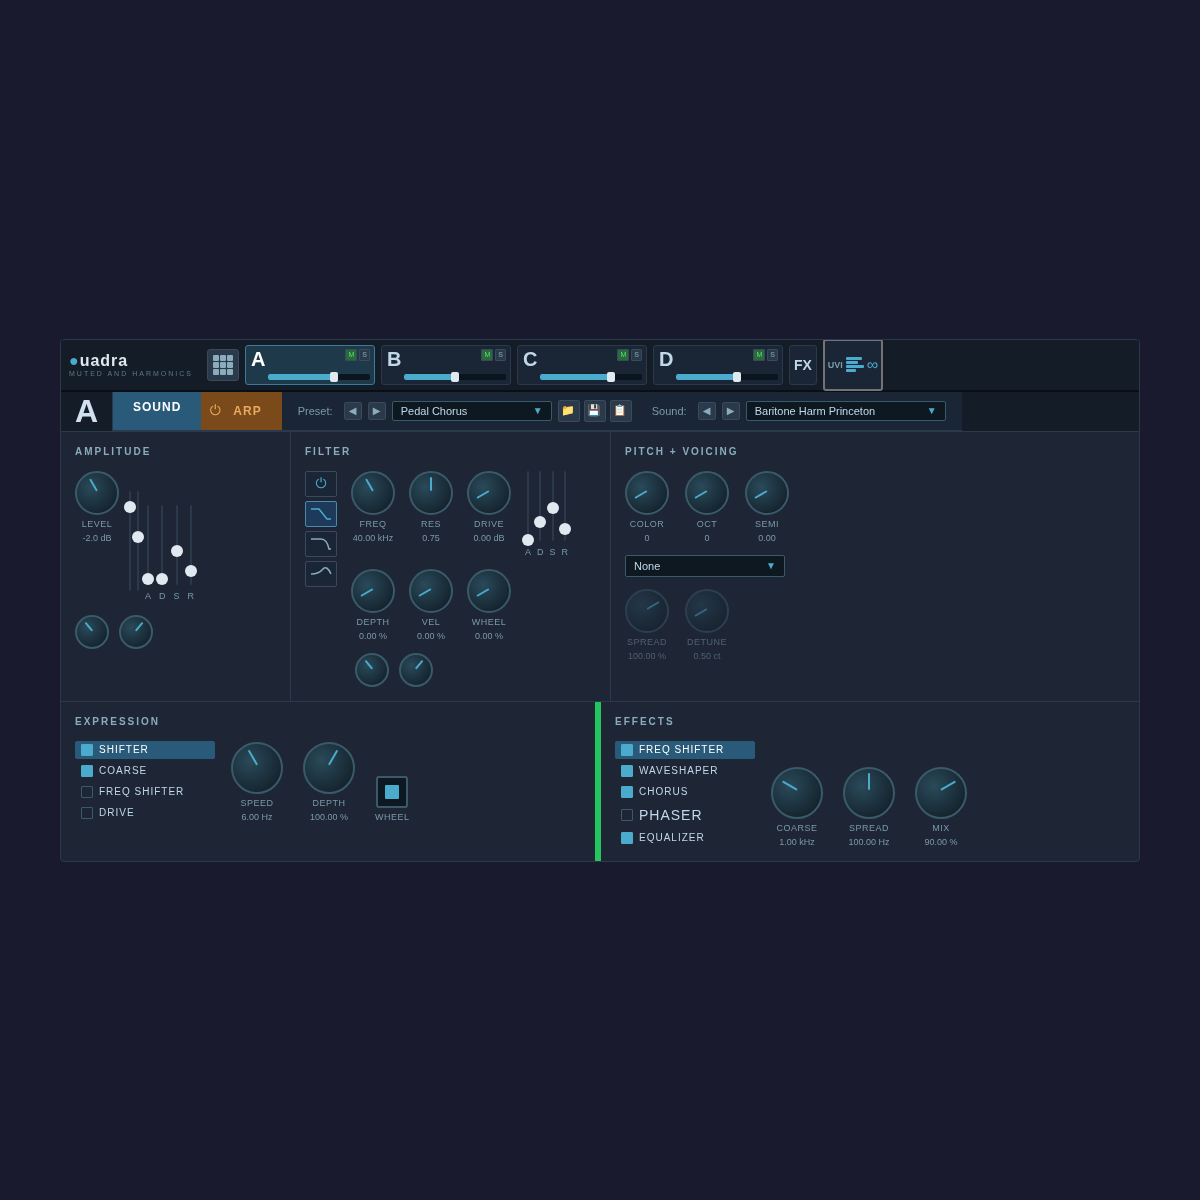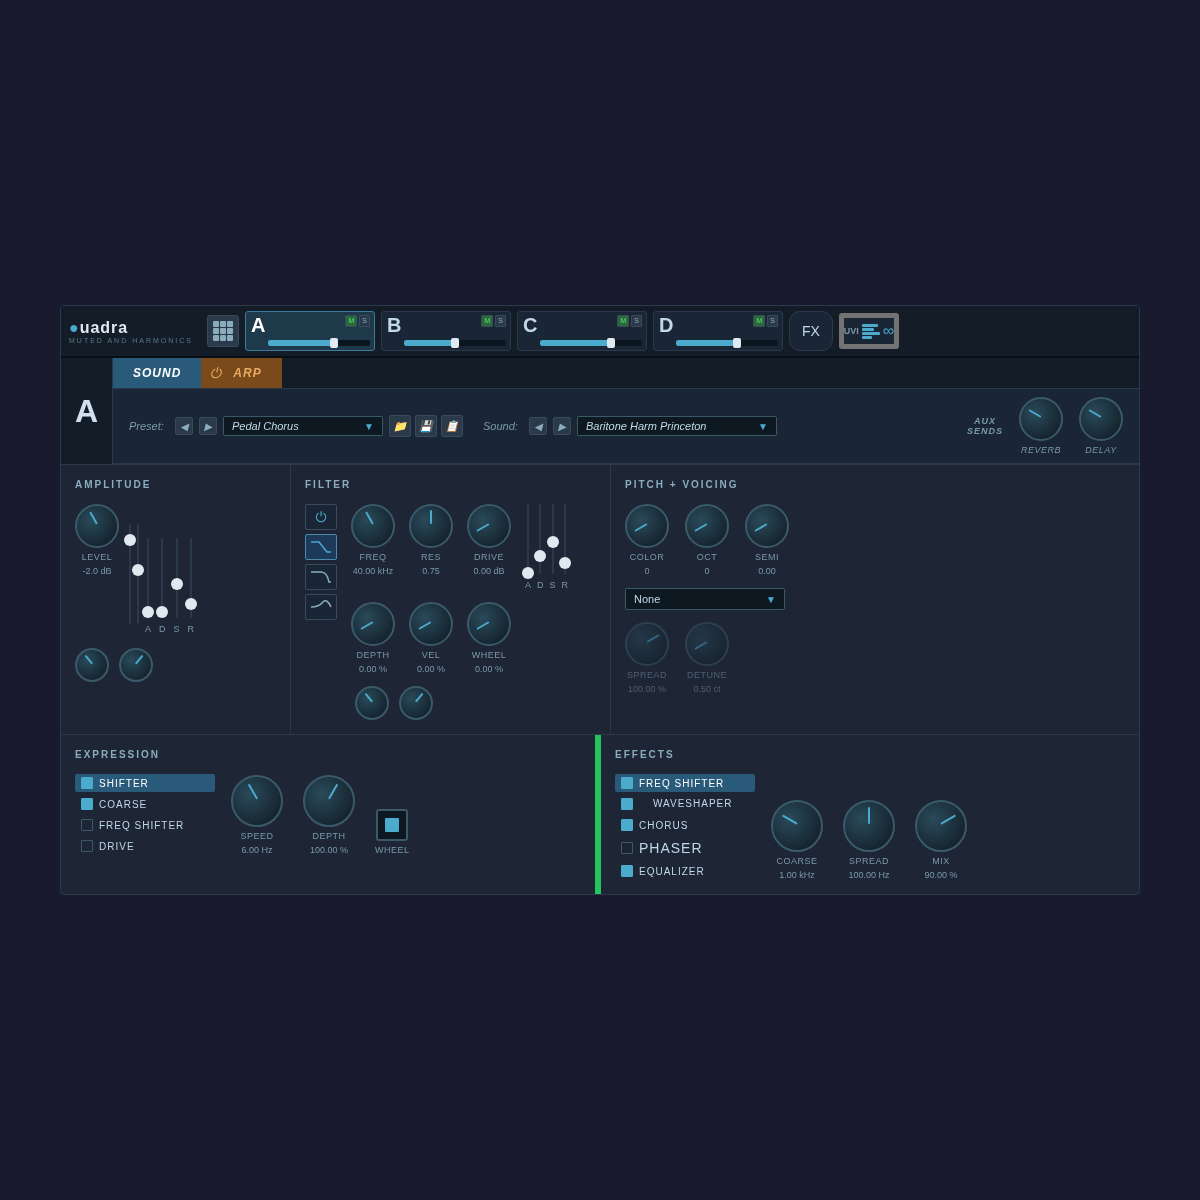--- a/index.html
+++ b/index.html
@@ -145,39 +145,39 @@
       border-radius: 2px;
       position: absolute;
       right: -4px;
       top: -2px;
     }
 
     .fx-btn {
       display: flex;
       align-items: center;
       justify-content: center;
-      width: 44px;
+      width: 28px;
       height: 40px;
       background: #1a2535;
       border: 1px solid #2a3a4a;
-      border-radius: 11px;
+      border-radius: 3px;
       font-size: 14px;
-      font-weight: normal;
+      font-weight: bold;
       color: #c0d8e8;
       cursor: pointer;
     }
 
     .uvi-btn {
       display: flex;
       align-items: center;
       justify-content: center;
       width: 60px;
-      height: 36px;
+      height: 52px;
       background: #1a2535;
-      border: 5px solid #737373;
+      border: 2px solid #737373;
       border-radius: 3px;
       gap: 3px;
       cursor: pointer;
     }
     .uvi-meter {
       display: flex;
       flex-direction: column;
       gap: 1px;
     }
     .uvi-bar {
@@ -494,21 +494,21 @@
       <div style="font-size:16px;color:#4aabcd;">∞</div>
     </div>
   </div>
 
   <div style="display:flex;background:#141c28;border-bottom:1px solid #2a3a4a;">
 
     <div style="width:52px;background:#141c28;display:flex;align-items:center;justify-content:center;border-right:1px solid #2a3a4a;">
       <span style="font-size:32px;font-weight:bold;color:#d0e0ee;">A</span>
     </div>
 
-    <div style="flex:1;display:flex;flex-direction:column;font-style:italic;">
+    <div style="flex:1;display:flex;flex-direction:row;">
 
       <div class="tabs-row">
         <div class="tab active">SOUND</div>
         <div style="display:flex;align-items:center;background:#7a4a1a;">
           <div class="power-btn">⏻</div>
           <div class="tab arp" style="padding-left:4px;">ARP</div>
         </div>
       </div>
 
       <div class="preset-area">
@@ -530,35 +530,20 @@
         <div class="preset-row">
           <span class="preset-label">Sound:</span>
           <div class="nav-arrow">◀</div>
           <div class="nav-arrow">▶</div>
           <div class="preset-dropdown" style="min-width:200px;">
             <span>Baritone Harm Princeton</span>
             <span class="dropdown-arrow">▼</span>
           </div>
         </div>
 
-        <div style="margin-left:auto;display:flex;align-items:center;gap:16px;">
-          <div style="font-size:9px;font-weight:bold;letter-spacing:1px;color:#7a9aaa;text-align:center;">AUX<br>SENDS</div>
-          <div class="knob-group">
-            <div class="knob knob-md">
-              <div class="knob-indicator" style="transform:translateX(-50%) rotate(-60deg);"></div>
-            </div>
-            <div class="knob-label">REVERB</div>
-          </div>
-          <div class="knob-group">
-            <div class="knob knob-md">
-              <div class="knob-indicator" style="transform:translateX(-50%) rotate(-60deg);"></div>
-            </div>
-            <div class="knob-label">DELAY</div>
-          </div>
-        </div>
       </div>
     </div>
   </div>
 
   <div style="display:flex;border-bottom:1px solid #2a3a4a;">
 
     <div style="flex:0 0 230px;padding:14px;border-right:1px solid #2a3a4a;">
       <div class="panel-title">AMPLITUDE</div>
 
       <div style="display:flex;gap:10px;align-items:flex-start;">
@@ -853,21 +838,21 @@
 
       <div style="display:flex;gap:16px;">
 
         <div style="display:flex;flex-direction:column;gap:3px;min-width:140px;">
 
           <div style="display:flex;align-items:center;gap:6px;padding:3px 6px;background:#2a5a7a;border-radius:2px;cursor:pointer;">
             <div style="width:12px;height:12px;border:1px solid #4aabcd;background:#4aabcd;border-radius:1px;"></div>
             <span style="font-size:10px;letter-spacing:1px;color:#fff;">FREQ SHIFTER</span>
           </div>
 
-          <div style="display:flex;gap:20px;padding:3px 6px;border-radius:2px;cursor:pointer;">
+          <div style="display:flex;gap:6px;padding:3px 6px;border-radius:2px;cursor:pointer;">
             <div style="width:12px;height:12px;border:1px solid #4aabcd;background:#4aabcd;border-radius:1px;"></div>
             <span style="font-size:10px;letter-spacing:1px;color:#c0d8e8;">WAVESHAPER</span>
           </div>
 
           <div style="display:flex;align-items:center;gap:6px;padding:3px 6px;border-radius:2px;cursor:pointer;">
             <div style="width:12px;height:12px;border:1px solid #4aabcd;background:#4aabcd;border-radius:1px;"></div>
             <span style="font-size:10px;letter-spacing:1px;color:#c0d8e8;">CHORUS</span>
           </div>
 
           <div style="display:flex;align-items:center;gap:6px;padding:3px 6px;border-radius:2px;cursor:pointer;">

